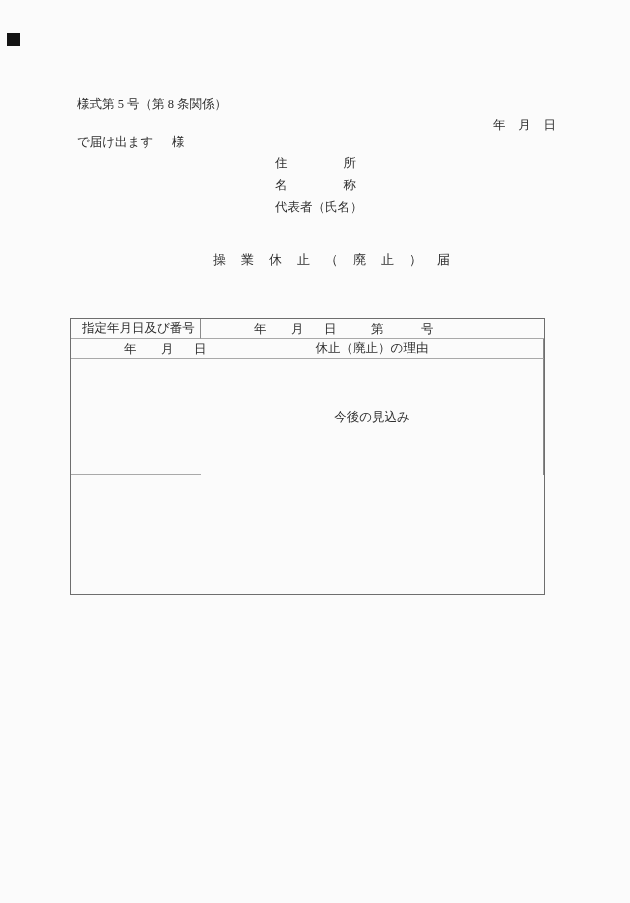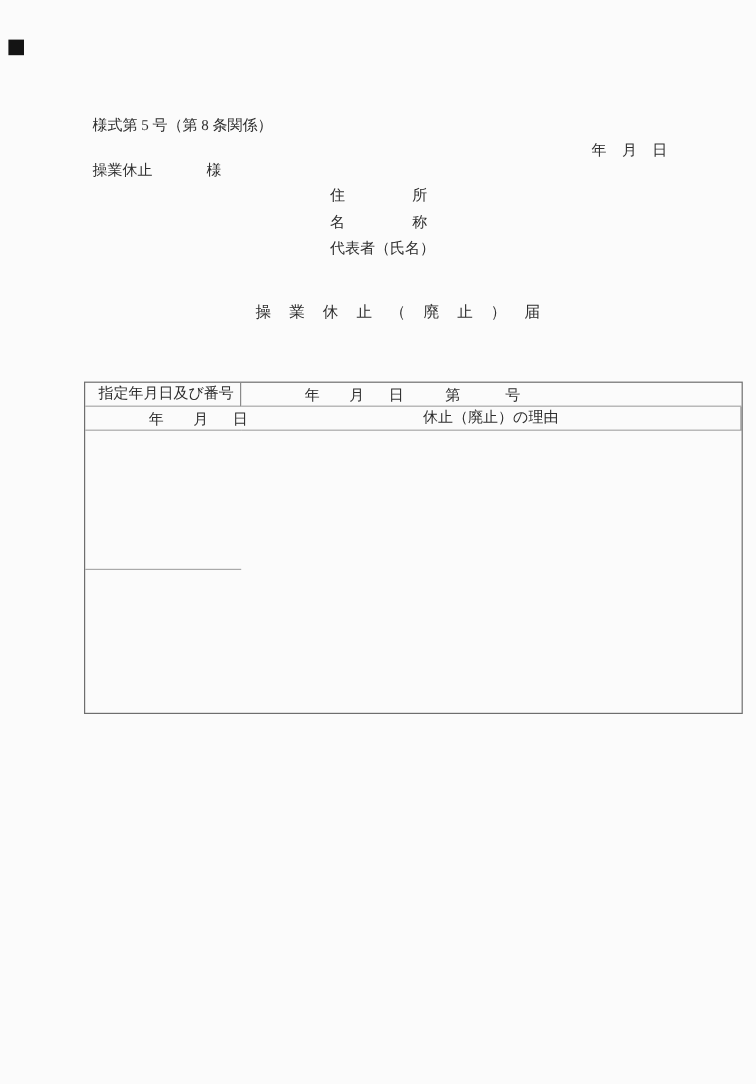--- a/index.html
+++ b/index.html
@@ -50,21 +50,21 @@
     font-size:13px;
     margin-top:16px;
   }
   .paragraph{
     position:absolute;left:78px;top:275px;width:500px;
     line-height:24px;
   }
   .paragraph .line1{text-indent:12.5px;}
   .form-table{
     position:absolute;left:70px;top:318px;
-    width:549px;height:277px;
+    width:475px;height:277px;
     box-sizing:border-box;
     border:1px solid var(--border-outer);
     display:grid;
     grid-template-columns:130px 1fr;
     grid-template-rows:20px 20px 116px 1fr;
     background:transparent;
   }
   .cell{box-sizing:border-box;position:relative;}
   .bb{border-bottom:1px solid var(--border-h);}
   .br{border-right:1px solid var(--border-v);}
@@ -91,21 +91,21 @@
   <div class="scan-mark"></div>
 
   <div class="abs form-number">様式第 5 号（第 8 条関係）</div>
 
   <div class="abs date-line">
     <span>年</span>
     <span>月</span>
     <span>日</span>
   </div>
 
-  <div class="abs addressee">操業休止</div>
+  <div class="abs addressee">で届け出ます</div>
   <div class="abs honorific">様</div>
 
   <div class="abs spread address-row">
     <span>住</span>
     <span>所</span>
   </div>
 
   <div class="abs spread name-row">
     <span>名</span>
     <span>称</span>
@@ -129,17 +129,18 @@
 
     <div class="cell value-cell bb">
       <span class="ch ch-a">年</span>
       <span class="ch ch-b">月</span>
       <span class="ch ch-c">日</span>
     </div>
 
     <div class="cell label-cell-center bb br">休止（廃止）の理由</div>
     <div class="cell bb"></div>
 
+    <div class="cell label-cell-center br">今後の見込み</div>
     <div class="cell"></div>
 
   </div>
 
 </div>
 
 </body></html>

